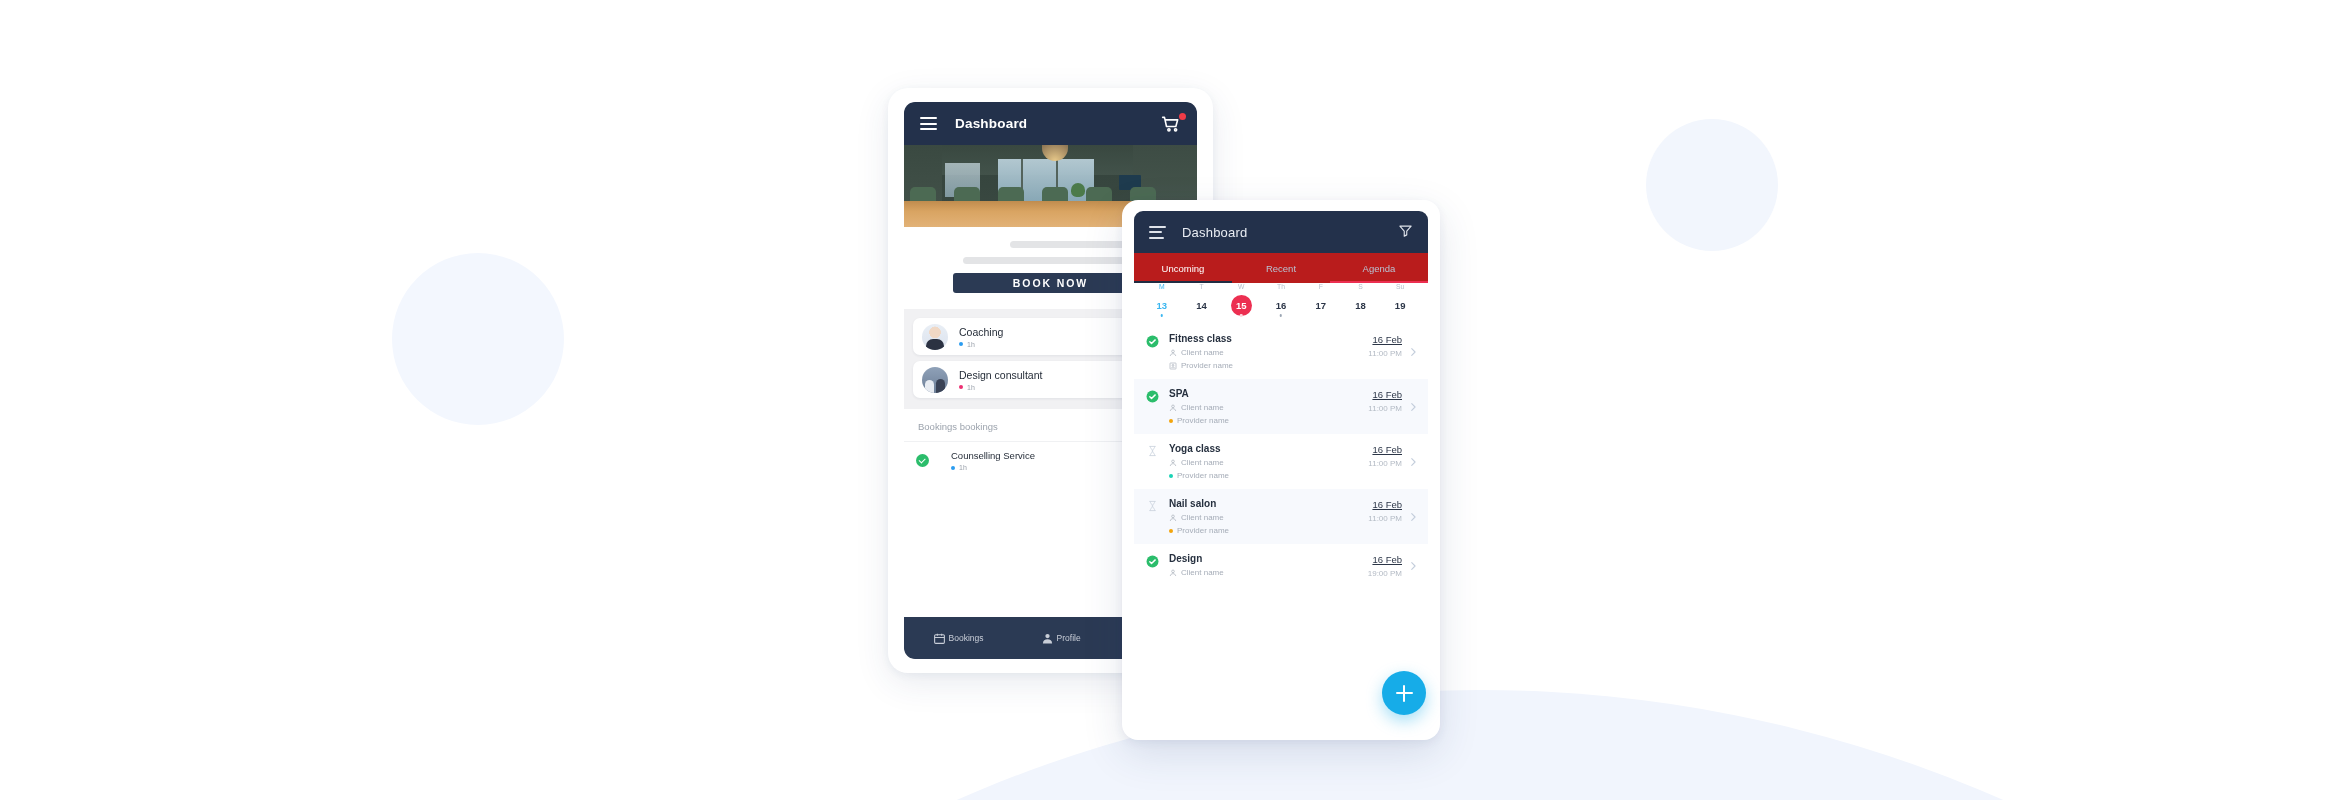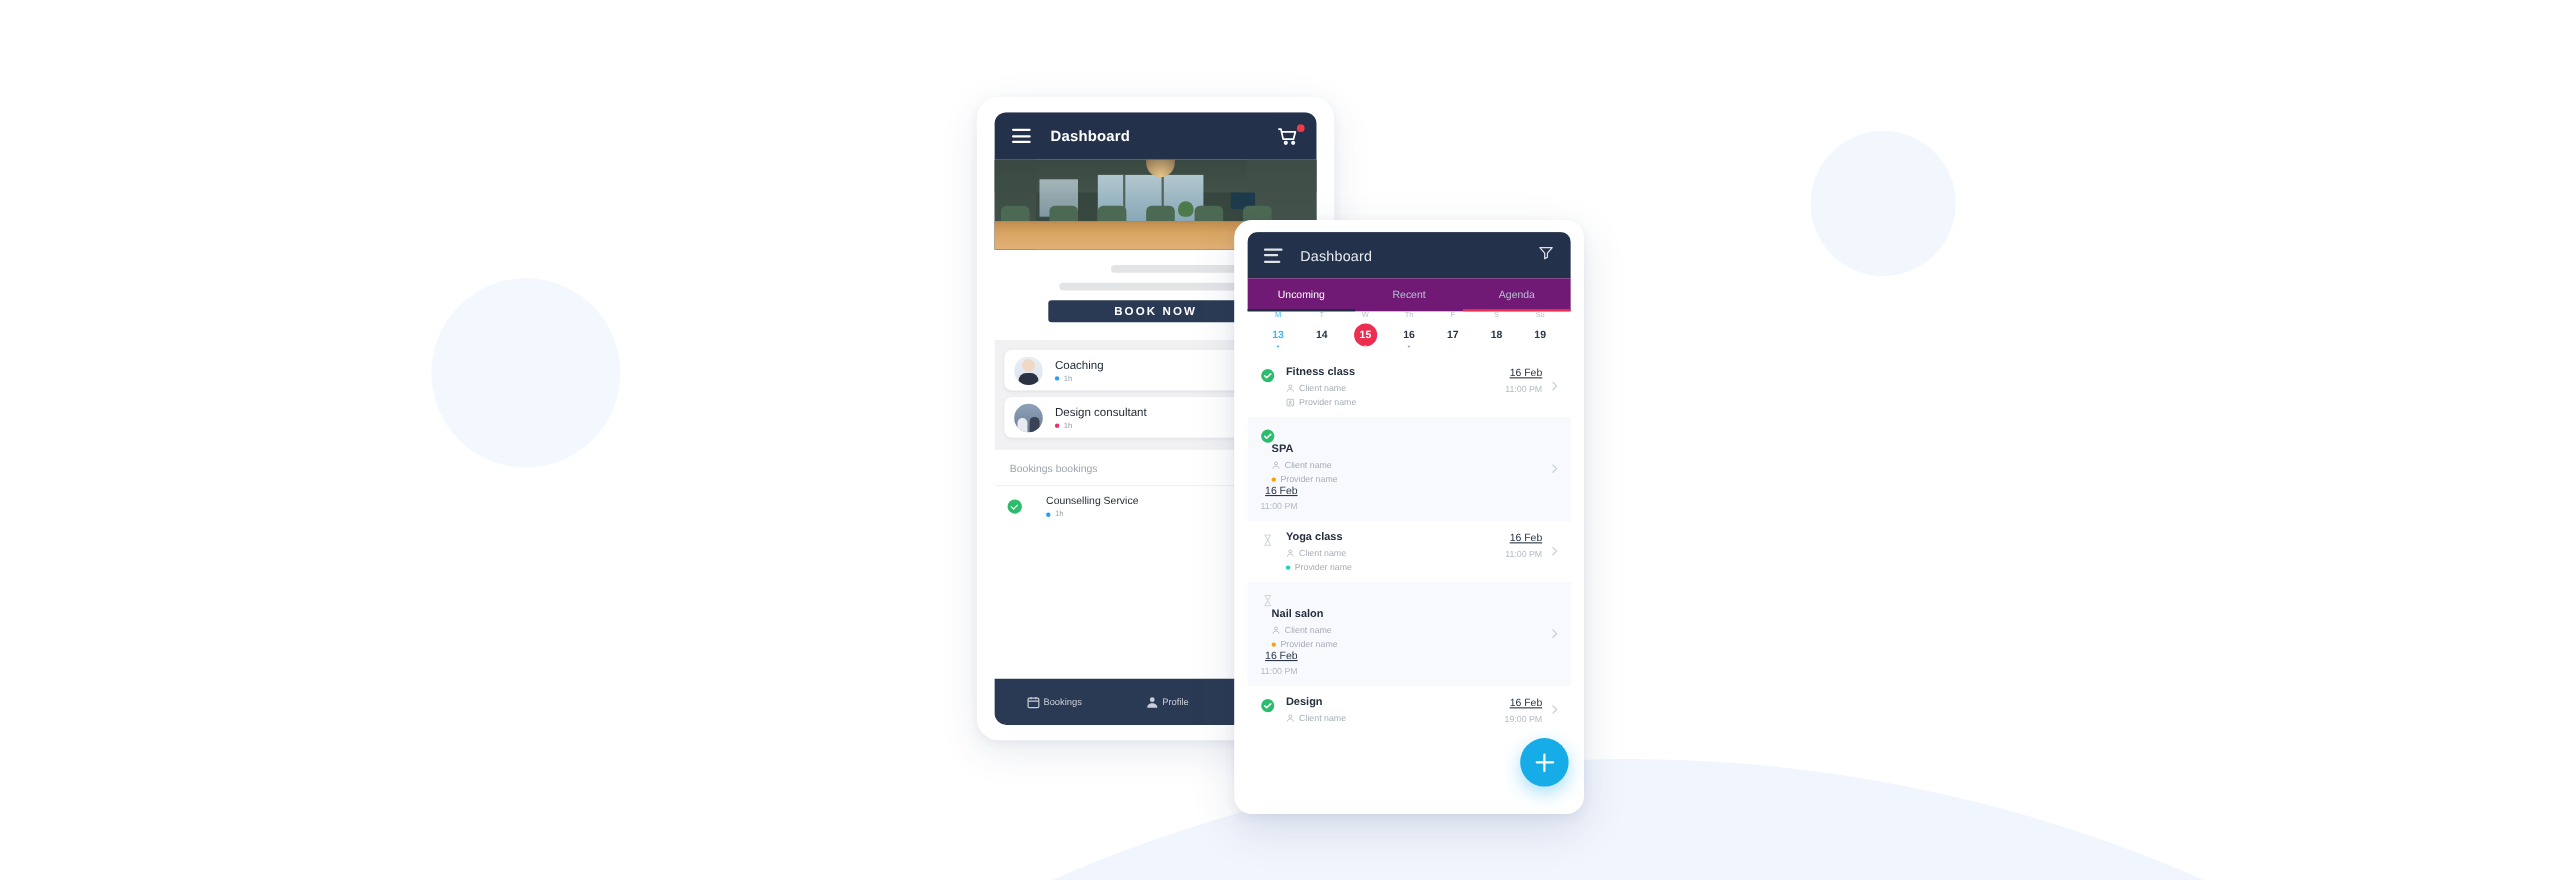--- a/index.html
+++ b/index.html
@@ -119,47 +119,47 @@
   .cr-inner { position:absolute; left:12px; top:11px; width:294px; height:518px; border-radius: 9px; overflow:hidden; background:#fff; }
 
   .cr-appbar { height: 42px; background: #23314b; display:flex; align-items:center; padding: 0 15px; }
   .burger2 { width: 17px; display:flex; flex-direction:column; gap:3.5px; }
   .burger2 i { height: 2px; background:#dfe3ea; border-radius:2px; }
   .burger2 i:nth-child(2){ width: 13px; }
   .burger2 i:nth-child(3){ width: 15px; }
   .cr-title { color:#e9edf3; font-size: 13px; margin-left: 16px; letter-spacing:.2px; }
   .filter-ic { margin-left:auto; }
 
-  .cr-tabs { height: 30px; background: #701a75; display:flex; }
+  .cr-tabs { height: 30px; background: #b91c1c; display:flex; }
   .cr-tab { flex:1; display:flex; align-items:center; justify-content:center; font-size: 9.5px; color:#b9c2d2; position:relative; cursor:pointer; }
   .cr-tab.active-light { color:#ffffff; }
   .cr-tab .ul { position:absolute; left:0; bottom:0; width:100%; height:2.5px; }
   .cr-tab.ul-dark  .ul { background:#202c42; }
   .cr-tab.ul-red   .ul { background:#ec2f51; }
 
   .cal-head { display:flex; align-items:center; justify-content:center; gap:0; height:33px; position:relative; }
   .cal-month { font-size: 10.5px; color: #3a4456; }
   .cal-nav { position:absolute; width:18px; height:18px; display:flex; align-items:center; justify-content:center; cursor:pointer; }
   .cal-nav.prev { left: 10px; } .cal-nav.next { right: 10px; }
 
   .cal-grid { display:grid; grid-template-columns: repeat(7, 1fr); padding: 0 8px 8px 8px; }
   .cal-dow { text-align:center; font-size: 6.8px; color:#b7bfcb; padding-bottom: 4px; }
   .cal-dow.hl { color:#3ab6f0; }
-  .cal-day-cell { display:flex; justify-content:center; height: 22px; }
+  .cal-day-cell { display:flex; align-items:center; justify-content:center; height: 22px; }
   .cal-day { width: 21px; height: 21px; border-radius: 50%; display:flex; align-items:center; justify-content:center;
              font-size: 9.5px; color:#2b3547; font-weight:600; cursor:pointer; position:relative; }
   .cal-day.today { color:#3ab6f0; }
   .cal-day.sel { background:#ec2f51; color:#fff; }
   .cal-day .udot { position:absolute; bottom:-1px; left:50%; transform:translateX(-50%); width:2.5px; height:2.5px; border-radius:50%; }
   .cal-day.today .udot { background:#3ab6f0; }
   .cal-day.sel .udot { background:#ffd4dc; }
   .cal-day .udot.grey { background:#9aa5b3; }
 
   .appt { display:flex; align-items:flex-start; padding: 9px 12px 9px 12px; position:relative; cursor:pointer; }
-  .appt.alt { background: #f7f9fd; flex-direction: column; }
+  .appt.alt { background: #f7f9fd; }
   .appt .st { width: 13px; flex: 0 0 13px; margin-top: 2px; display:flex; align-items:flex-start; justify-content:center; }
   .appt .mid { margin-left: 10px; flex: 1 1 auto; min-width: 0; }
   .appt .name { font-size: 10px; font-weight: 700; color: #26303f; }
   .appt .sub { display:flex; align-items:center; gap:4px; font-size: 8px; color:#a6adb8; margin-top: 4px; }
   .appt .right { text-align:right; margin-right: 14px; padding-top:1px; }
   .appt .dt { font-size: 9.5px; color:#2b3547; font-weight:400;text-decoration:underline; }
   .appt .tm { font-size: 8px; color:#b3bac4; margin-top: 4px; }
   .appt .chev { position:absolute; right: 10px; top: 50%; transform: translateY(-50%); }
 
   .fab {

